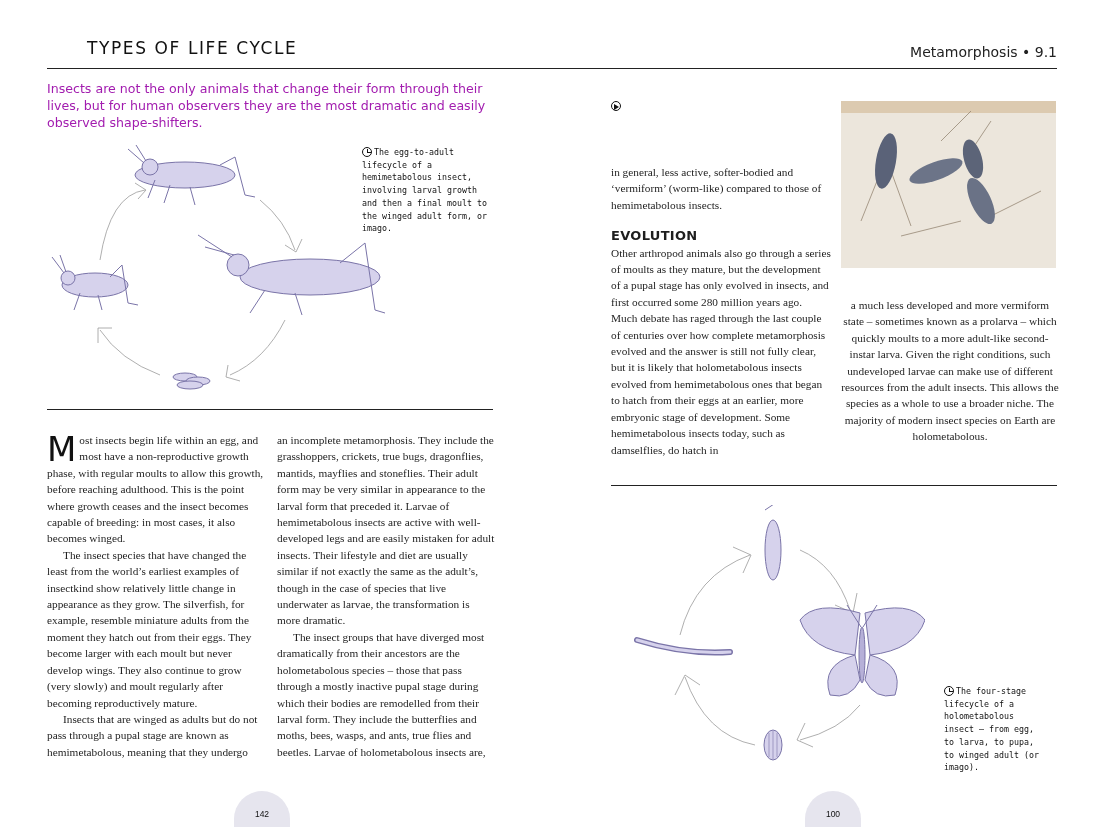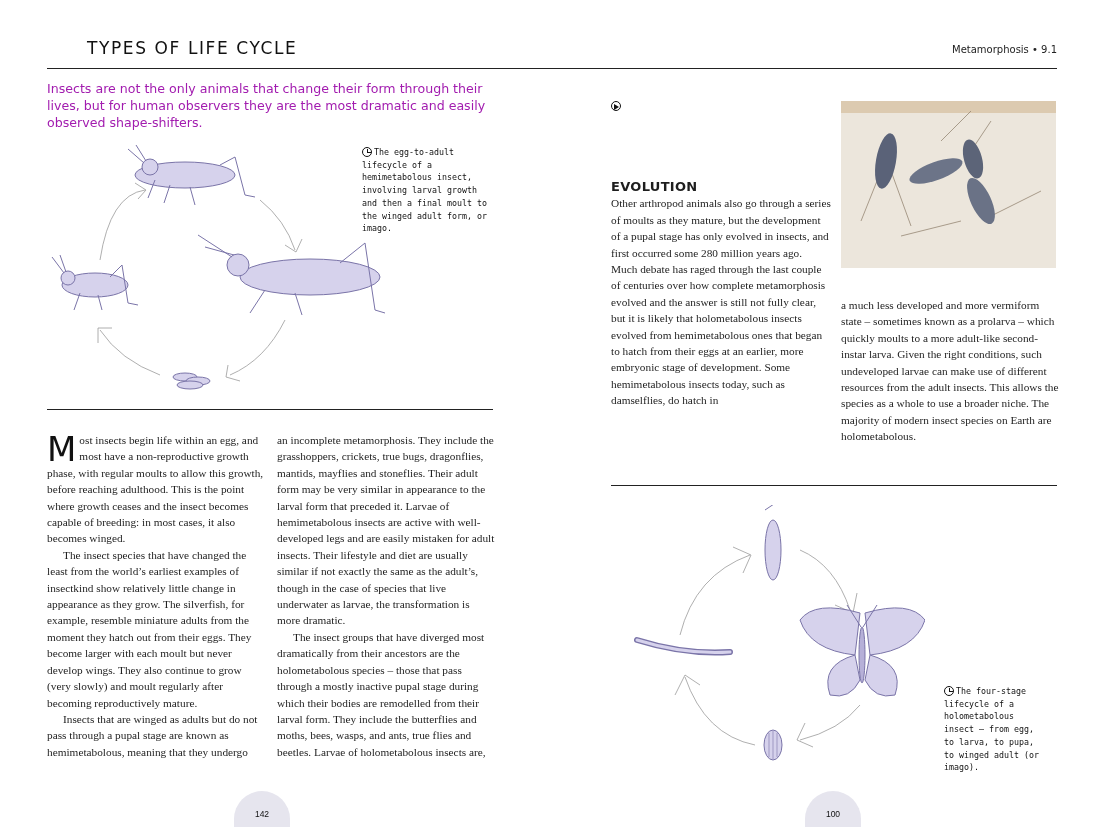--- a/index.html
+++ b/index.html
@@ -1,21 +1,21 @@
 <!DOCTYPE html>
 <html><head>
 <meta charset="utf-8">
 <style>
   html, body { margin: 0; padding: 0; background: #ffffff; }
   body { width: 1103px; height: 827px; position: relative; overflow: hidden;
          font-family: "Liberation Serif", serif; color: #1a1a1a; }
   .abs { position: absolute; }
   .title { left: 47px; top: 38px; font-family: "DejaVu Sans", sans-serif; font-size: 17px;
            letter-spacing: 1.6px; color: #111; margin-left: 40px; }
-  .running-head { right: 46px; top: 44px; font-family: "DejaVu Sans", sans-serif; font-size: 10px; color: #222; }
+  .running-head { right: 46px; top: 44px; font-family: "DejaVu Sans", sans-serif; font-size: 14px; color: #222; }
   .rule-top { left: 47px; top: 68px; width: 1010px; height: 1px; background: #222; }
   .intro { left: 47px; top: 80px; width: 440px; font-family: "DejaVu Sans", sans-serif;
            font-size: 12.6px; line-height: 17px; color: #a21caf; }
   .caption { font-family: "DejaVu Sans Mono", monospace; font-size: 8.3px; line-height: 12.7px; color: #111; }
   .cap-icon { display: inline-block; width: 10px; height: 10px; border: 1.2px solid #111; border-radius: 50%;
               vertical-align: -2px; margin-right: 2px; position: relative; box-sizing: border-box; }
   .cap-icon.arrow::after { content: ""; position: absolute; left: 2px; top: 1.5px; border-left: 5px solid #111;
               border-top: 3px solid transparent; border-bottom: 3px solid transparent; }
   .cap-icon.clock::after { content: ""; position: absolute; left: 3.5px; top: 1px; width: 1.3px; height: 4px; background:#111; }
   .cap-icon.clock::before { content: ""; position: absolute; left: 3.5px; top: 4px; width: 4px; height: 1.3px; background:#111; }
@@ -116,26 +116,27 @@
     <line x1="120" y1="120" x2="60" y2="135"></line>
       <line x1="150" y1="115" x2="200" y2="90"></line>
   </g>
   <ellipse cx="45" cy="60" rx="10" ry="28" fill="#5a6278" transform="rotate(10 45 60)"></ellipse>
   <ellipse cx="95" cy="70" rx="28" ry="9" fill="#6c7488" transform="rotate(-20 95 70)"></ellipse>
   <ellipse cx="132" cy="58" rx="9" ry="20" fill="#5c6478" transform="rotate(-15 132 58)"></ellipse>
   <ellipse cx="140" cy="100" rx="10" ry="25" fill="#6a7286" transform="rotate(-25 140 100)"></ellipse>
 </svg>
 
 <div class="abs col" style="left:611px; top:164px; width:220px;">
+  <p>in general, less active, softer-bodied and ‘vermiform’ (worm-like) compared to those of hemimetabolous insects.</p>
   <div style="height:15px;"></div>
   <div class="subhead">EVOLUTION</div>
   <p>Other arthropod animals also go through a series of moults as they mature, but the development of a pupal stage has only evolved in insects, and first occurred some 280 million years ago. Much debate has raged through the last couple of centuries over how complete metamorphosis evolved and the answer is still not fully clear, but it is likely that holometabolous insects evolved from hemimetabolous ones that began to hatch from their eggs at an earlier, more embryonic stage of development. Some hemimetabolous insects today, such as damselflies, do hatch in</p>
 </div>
 
-<div class="abs col" style="left:841px; top:297px; width:218px;">
+<div class="abs col" style="left:841px; top:297px; width:218px;text-align:center;">
   <p>a much less developed and more vermiform state – sometimes known as a prolarva – which quickly moults to a more adult-like second-instar larva. Given the right conditions, such undeveloped larvae can make use of different resources from the adult insects. This allows the species as a whole to use a broader niche. The majority of modern insect species on Earth are holometabolous.</p>
 </div>
 
 <div class="abs rule-mid" style="left:611px; top:485px; width:446px;"></div>
 
 <svg class="abs" style="left:625px; top:505px;" width="300" height="270" viewBox="0 0 300 270">
   <path class="arc" d="M55 130 Q70 70 125 50"></path>
     <path class="arc" d="M108 42 L126 50 L118 68"></path>
   <path class="arc" d="M175 45 Q210 60 225 105"></path>
     <path class="arc" d="M210 100 L228 108 L232 88"></path>

